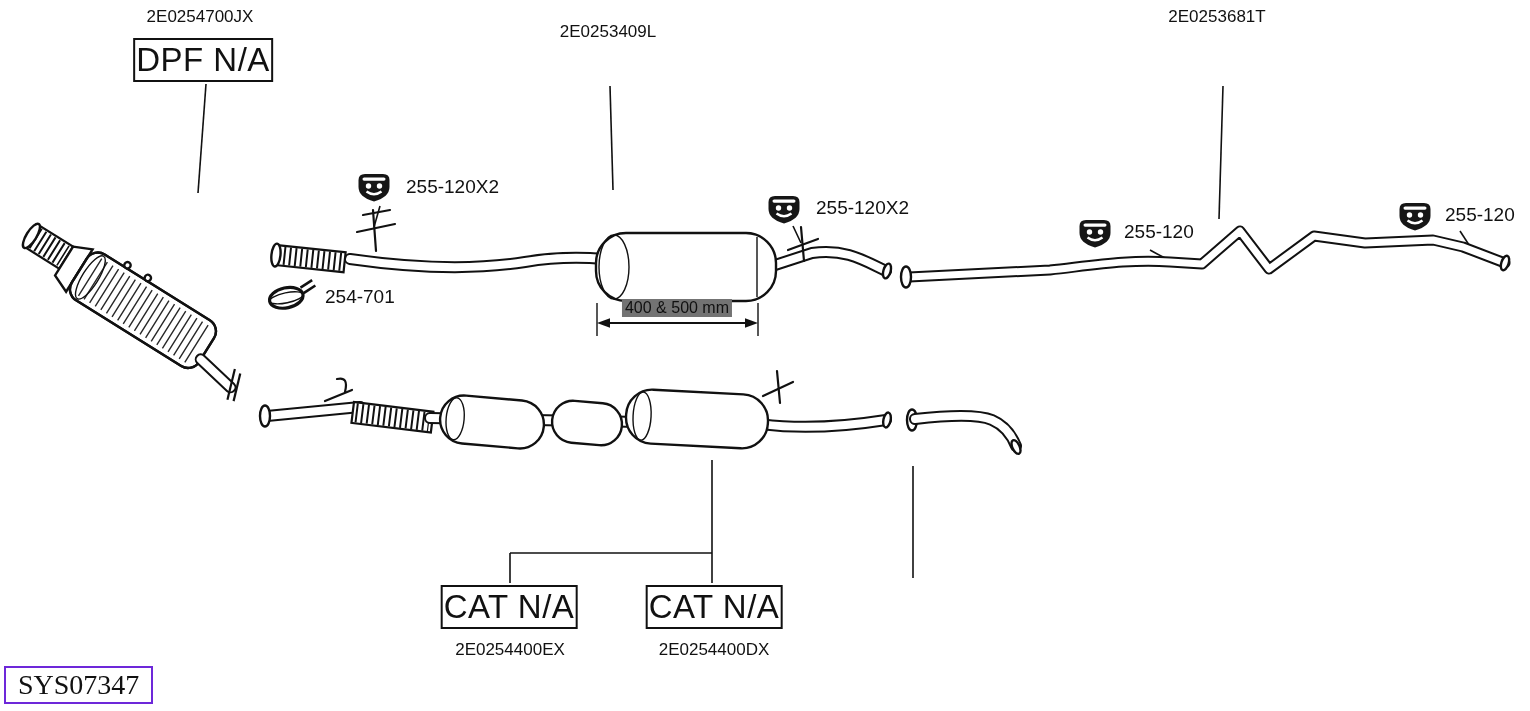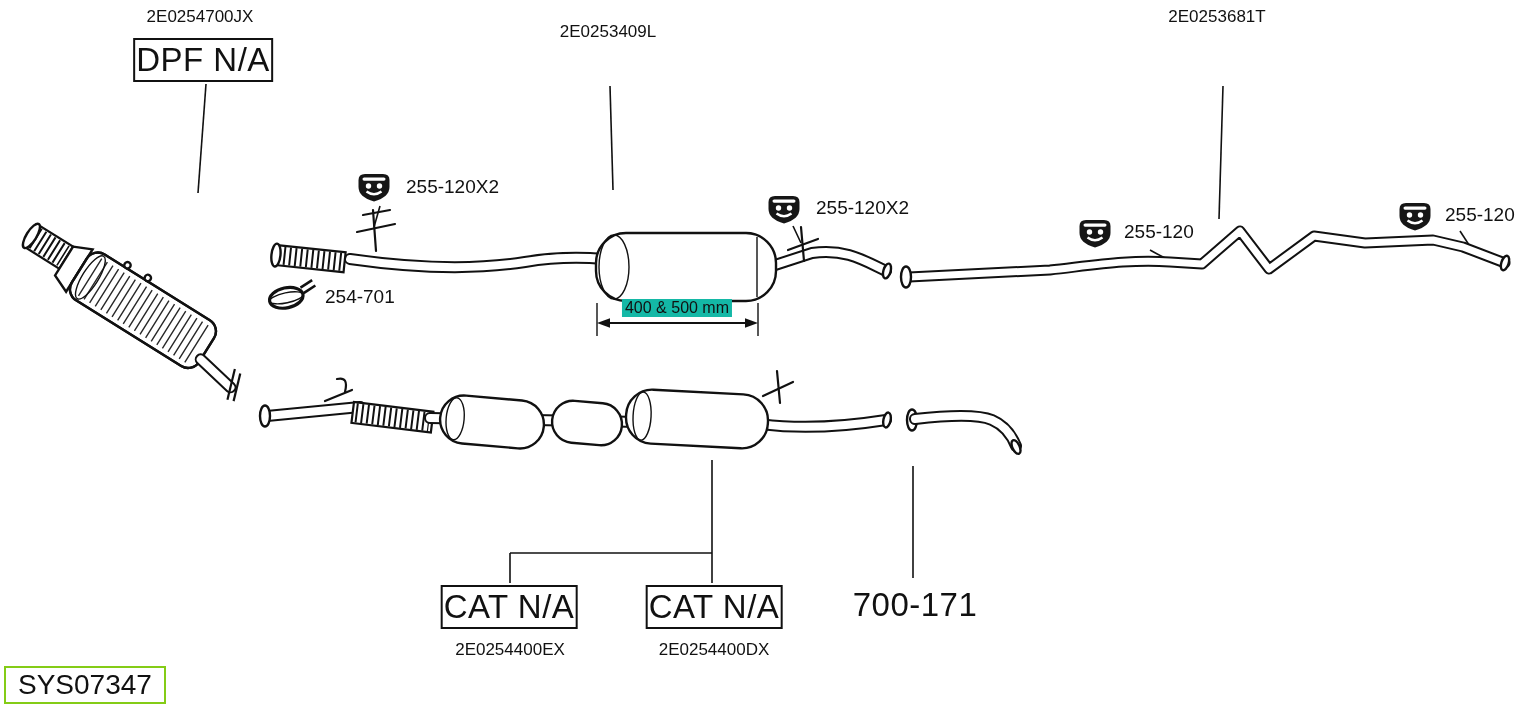--- a/index.html
+++ b/index.html
@@ -5,22 +5,22 @@
   html,body{margin:0;padding:0;background:#fff;}
   .canvas{
     position:relative;width:1530px;height:711px;background:#fff;overflow:hidden;
     font-family:"Liberation Sans","DejaVu Sans",sans-serif;color:#111;
   }
   .art{position:absolute;left:0;top:0;}
   .code{position:absolute;transform:translateX(-50%);font-size:17px;white-space:nowrap;}
   .biglabel{position:absolute;transform:translateX(-50%);font-size:33px;white-space:nowrap;letter-spacing:.5px;}
   .boxed{border:2px solid #111;padding:1px 1px;background:#fff;}
   .callout{position:absolute;font-size:19px;white-space:nowrap;}
-  .dim{position:absolute;transform:translateX(-50%);font-size:16px;white-space:nowrap;background:#14b8a6;padding:0 3px;}
-  .sysbox{position:absolute;left:4px;top:666px;font-size:28px;border:2px solid #84cc16;padding:1px 12px;background:#fff;white-space:nowrap;}
+  .dim{position:absolute;transform:translateX(-50%);font-size:16px;white-space:nowrap;background:#737373;padding:0 3px;}
+  .sysbox{position:absolute;left:4px;top:666px;font-size:28px;border:2px solid #6d28d9;padding:1px 12px;background:#fff;white-space:nowrap;font-family:Liberation Serif, serif;}
   
   .part{fill:#fff;stroke:#111;stroke-width:2.4;}
   .thin{fill:none;stroke:#111;stroke-width:1.4;}
   .leader path{stroke:#111;stroke-width:1.6;fill:none;}
   .po{stroke:#111;stroke-width:12;fill:none;stroke-linecap:round;stroke-linejoin:round;}
   .pi{stroke:#fff;stroke-width:8;fill:none;stroke-linecap:round;stroke-linejoin:round;}
   .po2{stroke:#111;stroke-width:11;fill:none;stroke-linecap:round;stroke-linejoin:round;}
   .pi2{stroke:#fff;stroke-width:7;fill:none;stroke-linecap:round;stroke-linejoin:round;}
   .bracket path{stroke:#111;stroke-width:2.2;fill:none;stroke-linecap:round;}
 </style>
@@ -189,16 +189,15 @@
   <div class="callout" style="left:325px;top:286px">254-701</div>
 
   <div class="dim" style="left:677px;top:299px">400 &amp; 500 mm</div>
 
   <div class="biglabel boxed" style="left:509px;top:585px">CAT N/A</div>
   <div class="code" style="left:510px;top:640px">2E0254400EX</div>
 
   <div class="biglabel boxed" style="left:714px;top:585px">CAT N/A</div>
   <div class="code" style="left:714px;top:640px">2E0254400DX</div>
 
-  <div class="biglabel" style="left:915px;top:586px">700-171</div>
 
   <div class="sysbox">SYS07347</div>
 </div>
 
 </body></html>

